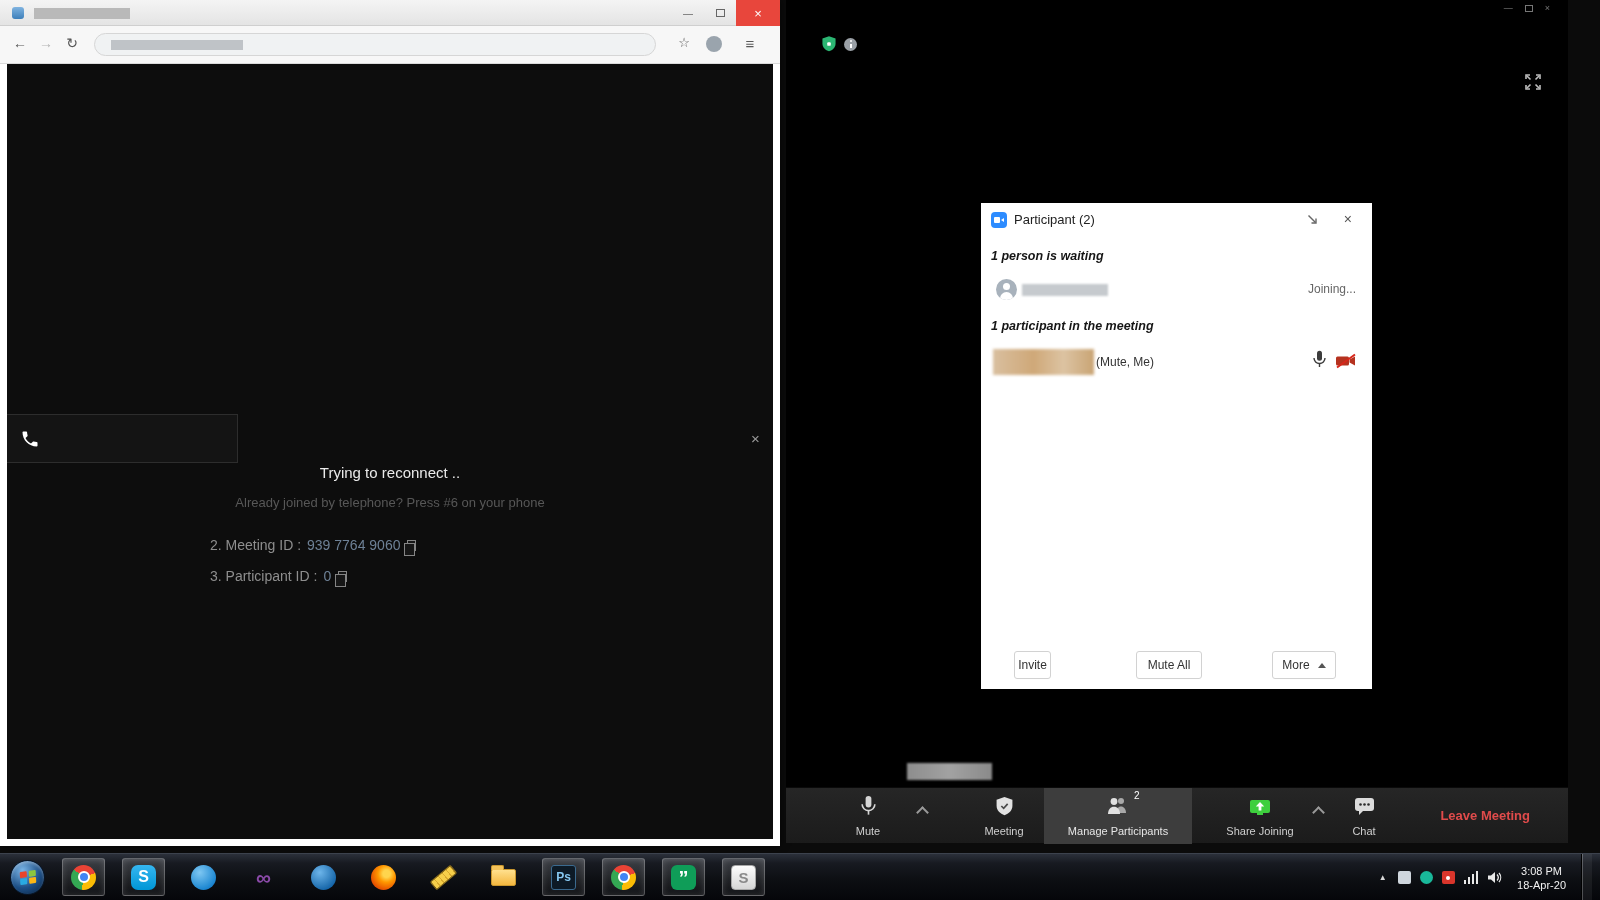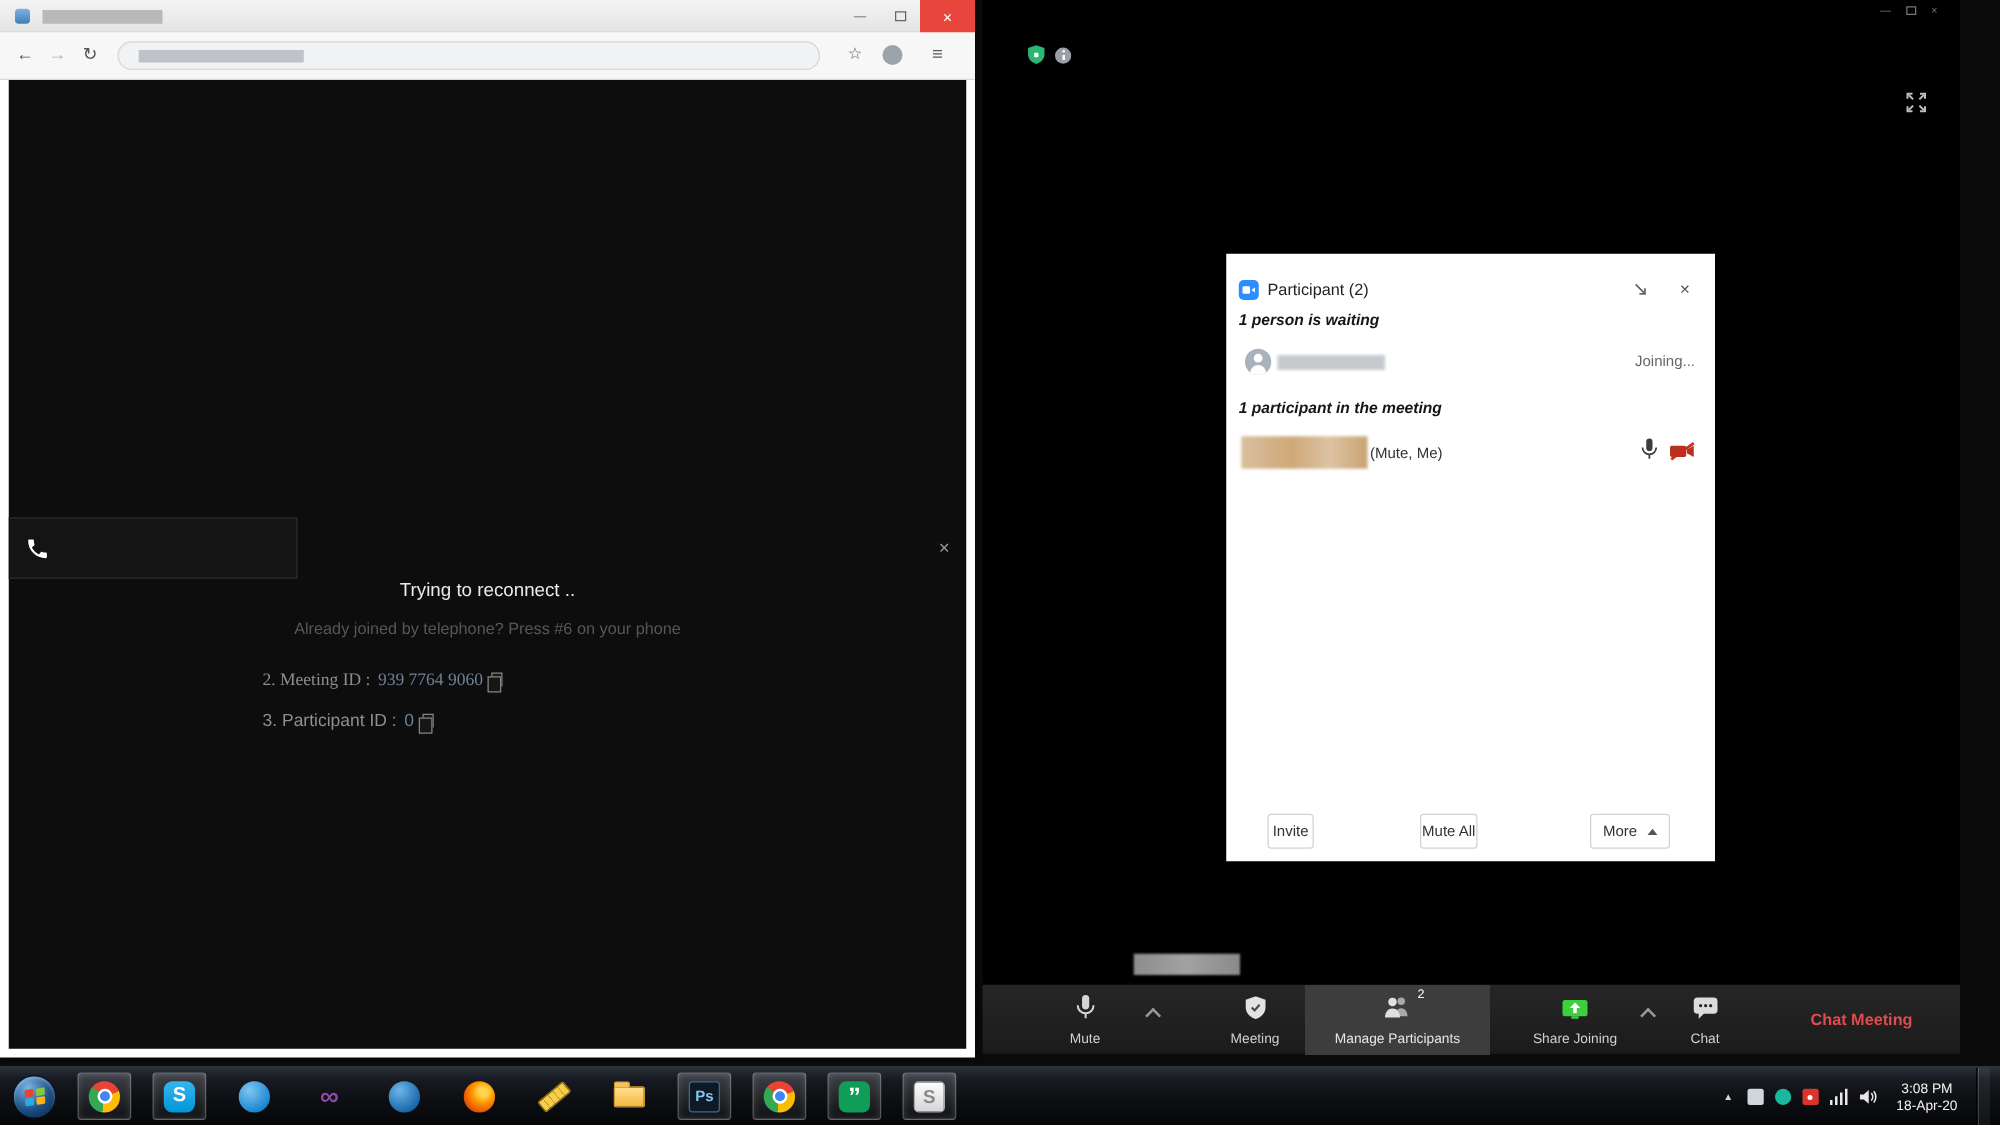--- a/index.html
+++ b/index.html
@@ -42,21 +42,21 @@
   .zw-controls .maxbox { width:8px; height:7px; border:1px solid #777; display:inline-block; }
   .zw-info { position:absolute; left:36px; top:36px; display:flex; gap:8px; align-items:center; }
   .info-circle { width:13px; height:13px; border-radius:50%; background:#9aa0a6; position:relative; }
   .info-circle::before { content:""; position:absolute; left:5.5px; top:2.5px; width:2px; height:2px; background:#fff; border-radius:50%; }
   .info-circle::after { content:""; position:absolute; left:5.5px; top:6px; width:2px; height:4.5px; background:#fff; }
   .zw-fullscreen { position:absolute; right:26px; top:73px; }
   .zw-nameplate { position:absolute; left:121px; top:763px; width:85px; height:17px; background:linear-gradient(90deg,#8d8d8d,#a2a2a2,#8a8a8a); filter:blur(1px); }
 
   
   .pp { position:absolute; left:195px; top:203px; width:391px; height:486px; background:#fff; box-shadow:0 4px 18px rgba(0,0,0,.5); font-size:12px; color:#333; }
-  .pp-header { position:absolute; left:0; top:12px; right:0; height:33px;text-align:center; }
+  .pp-header { position:absolute; left:0; top:0; right:0; height:33px;text-align:center; }
   .pp-logo { position:absolute; left:10px; top:9px; width:16px; height:16px; background:#2d8cff; border-radius:4px; }
   .pp-logo::before { content:""; position:absolute; left:3px; top:5px; width:6px; height:6px; background:#fff; border-radius:1px; }
   .pp-logo::after { content:""; position:absolute; left:9.5px; top:5.5px; border-top:2.5px solid transparent; border-bottom:2.5px solid transparent; border-right:3.5px solid #fff; }
   .pp-title { position:absolute; left:33px; top:0; line-height:33px; font-size:13px; color:#222; }
   .pp-popout { position:absolute; right:54px; top:11px; }
   .pp-close { position:absolute; right:20px; top:0; line-height:33px; color:#555; font-size:14px; }
   .pp-sec { position:absolute; left:10px; font-weight:bold; font-size:12.5px; color:#161616;font-style:italic; }
   .pp-avatar { position:absolute; left:15px; top:76px; width:21px; height:21px; border-radius:50%; background:#a8b2bc; overflow:hidden; }
   .pp-avatar::before { content:""; position:absolute; left:7px; top:4px; width:7px; height:7px; border-radius:50%; background:#fff; }
   .pp-avatar::after { content:""; position:absolute; left:4px; top:13px; width:13px; height:9px; border-radius:7px 7px 0 0; background:#fff; }
@@ -144,21 +144,21 @@
 
     <div class="bw-content">
       <div class="phone-box">
         <svg width="20" height="20" viewBox="0 0 24 24">
           <path fill="#ffffff" d="M6.6 10.8c1.4 2.8 3.8 5.1 6.6 6.6l2.2-2.2c.3-.3.7-.4 1-.2 1.1.4 2.3.6 3.6.6.6 0 1 .4 1 1V20c0 .6-.4 1-1 1C10.6 21 3 13.4 3 4c0-.6.4-1 1-1h3.5c.6 0 1 .4 1 1 0 1.2.2 2.4.6 3.6.1.3 0 .7-.2 1l-2.3 2.2z"></path>
         </svg>
       </div>
       <span class="dc-dismiss">×</span>
       <div class="dc-sub">Trying to reconnect ..</div>
       <div class="dc-hint">Already joined by telephone? Press #6 on your phone</div>
-      <div class="dc-row" style="top:473px;font-family:Liberation Serif, serif;">
+      <div class="dc-row" style="top:473px;">
         <span>2. Meeting ID :</span><span class="val">939 7764 9060</span><span class="copy-ic"></span>
       </div>
       <div class="dc-row" style="top:504px;">
         <span>3. Participant ID :</span><span class="val">0</span><span class="copy-ic"></span>
       </div>
     </div>
   </div>
 
   <div id="zoom-window">
     <div class="zw-controls">
@@ -215,21 +215,21 @@
         <path d="M1 8 a5.5 5.5 0 0 0 11 0" stroke="#3c3c3c" stroke-width="1.4" fill="none"></path>
         <line x1="6.5" y1="13.8" x2="6.5" y2="17" stroke="#3c3c3c" stroke-width="1.4"></line>
       </svg>
       <svg class="pp-camoff" width="22" height="16" viewBox="0 0 22 16">
         <rect x="1" y="3.5" width="13" height="9" rx="1.5" fill="#b5321f"></rect>
         <polygon points="14.5,6.5 20,3.5 20,12.5 14.5,9.5" fill="#b5321f"></polygon>
         <line x1="2" y1="14.5" x2="20" y2="1.5" stroke="#d8261a" stroke-width="2"></line>
       </svg>
 
       <div class="pp-btn" style="left:33px;width:37px;">Invite</div>
-      <div class="pp-btn" style="left:155px;width:46px;">Mute All</div>
+      <div class="pp-btn" style="left:155px;width:66px;">Mute All</div>
       <div class="pp-btn" style="left:291px;width:64px;">
         <span>More</span>
         <span class="caret-up"></span>
       </div>
     </div>
 
     <div class="zw-toolbar">
       <div class="ztb-group" style="left:46px;width:72px;">
         <div class="ztb-iconwrap">
           <svg width="15" height="22" viewBox="0 0 13 19">
@@ -284,21 +284,21 @@
             <rect x="1" y="1" width="19" height="13" rx="3" fill="#dcdcdc"></rect>
             <polygon points="5,13 5,18 10,13" fill="#dcdcdc"></polygon>
             <circle cx="6.5" cy="7.5" r="1.3" fill="#2a2a2a"></circle>
             <circle cx="10.5" cy="7.5" r="1.3" fill="#2a2a2a"></circle>
             <circle cx="14.5" cy="7.5" r="1.3" fill="#2a2a2a"></circle>
           </svg>
         </div>
         <div class="ztb-label">Chat</div>
       </div>
 
-      <div class="ztb-leave">Chat Meeting</div>
+      <div class="ztb-leave">Leave Meeting</div>
     </div>
   </div>
 
   <div id="taskbar">
     <div class="start-orb">
       <span class="orb-flag">
           <i></i>
           <i></i>
           <i></i>
           <i></i>

